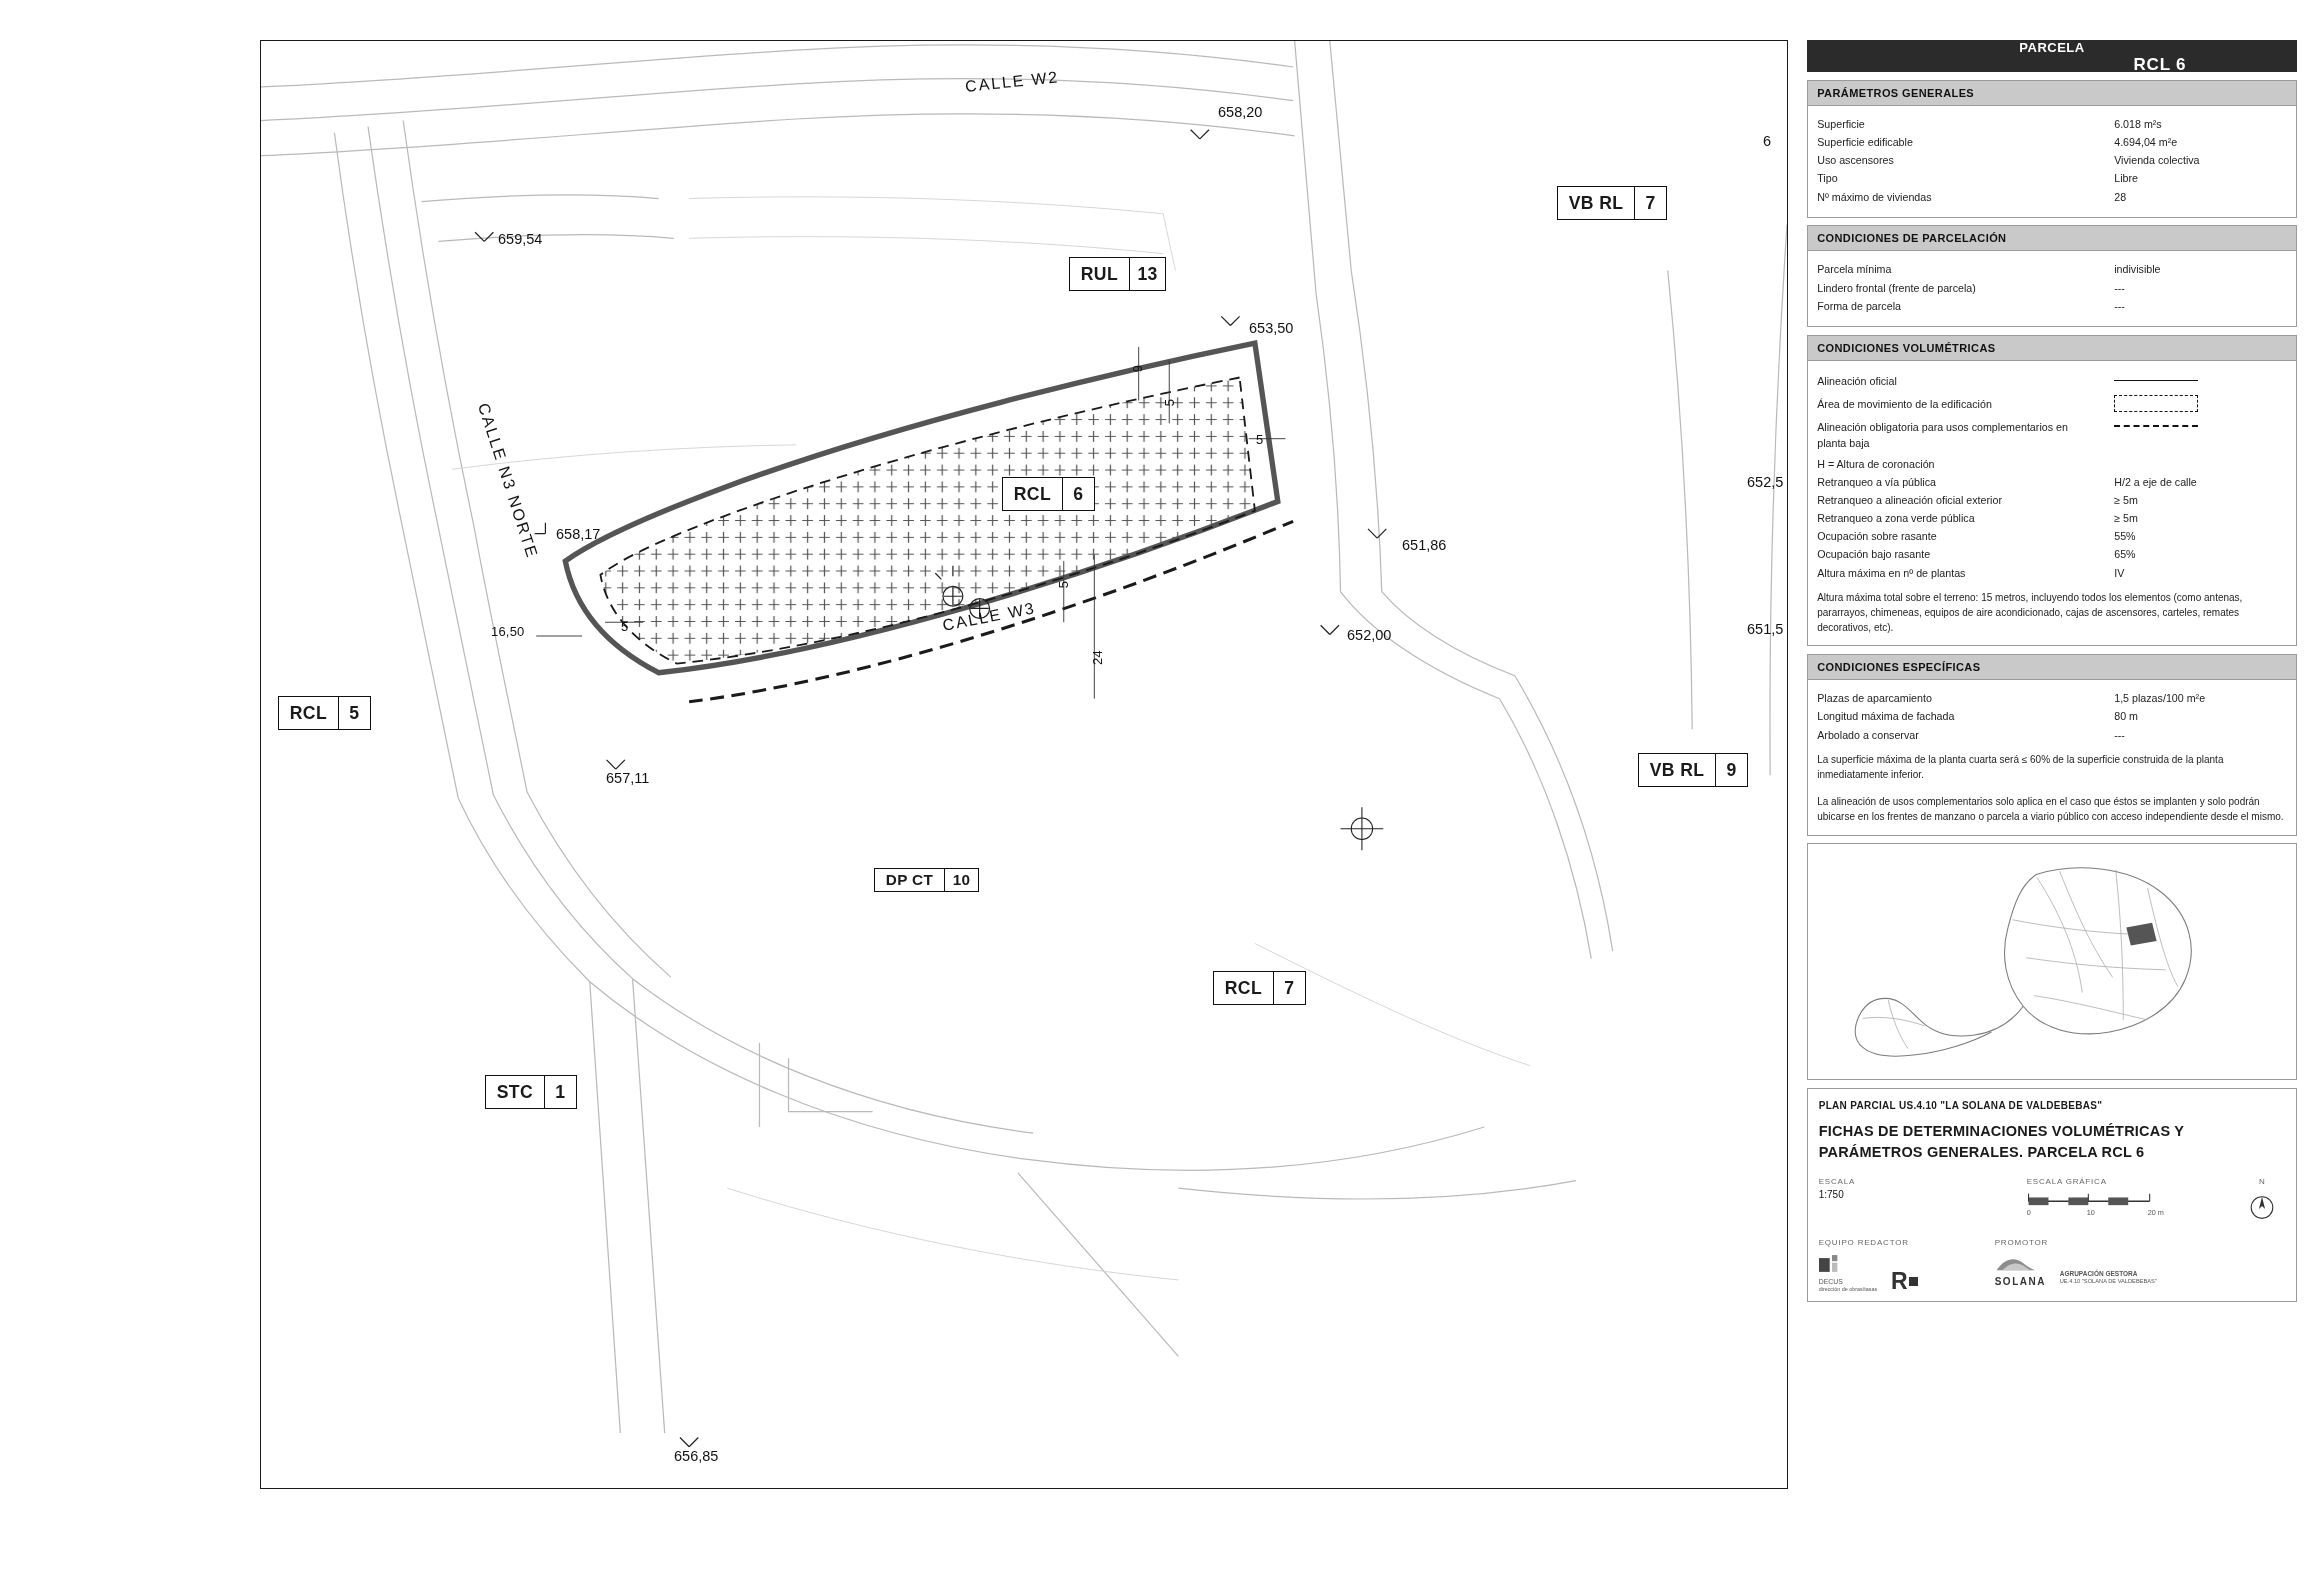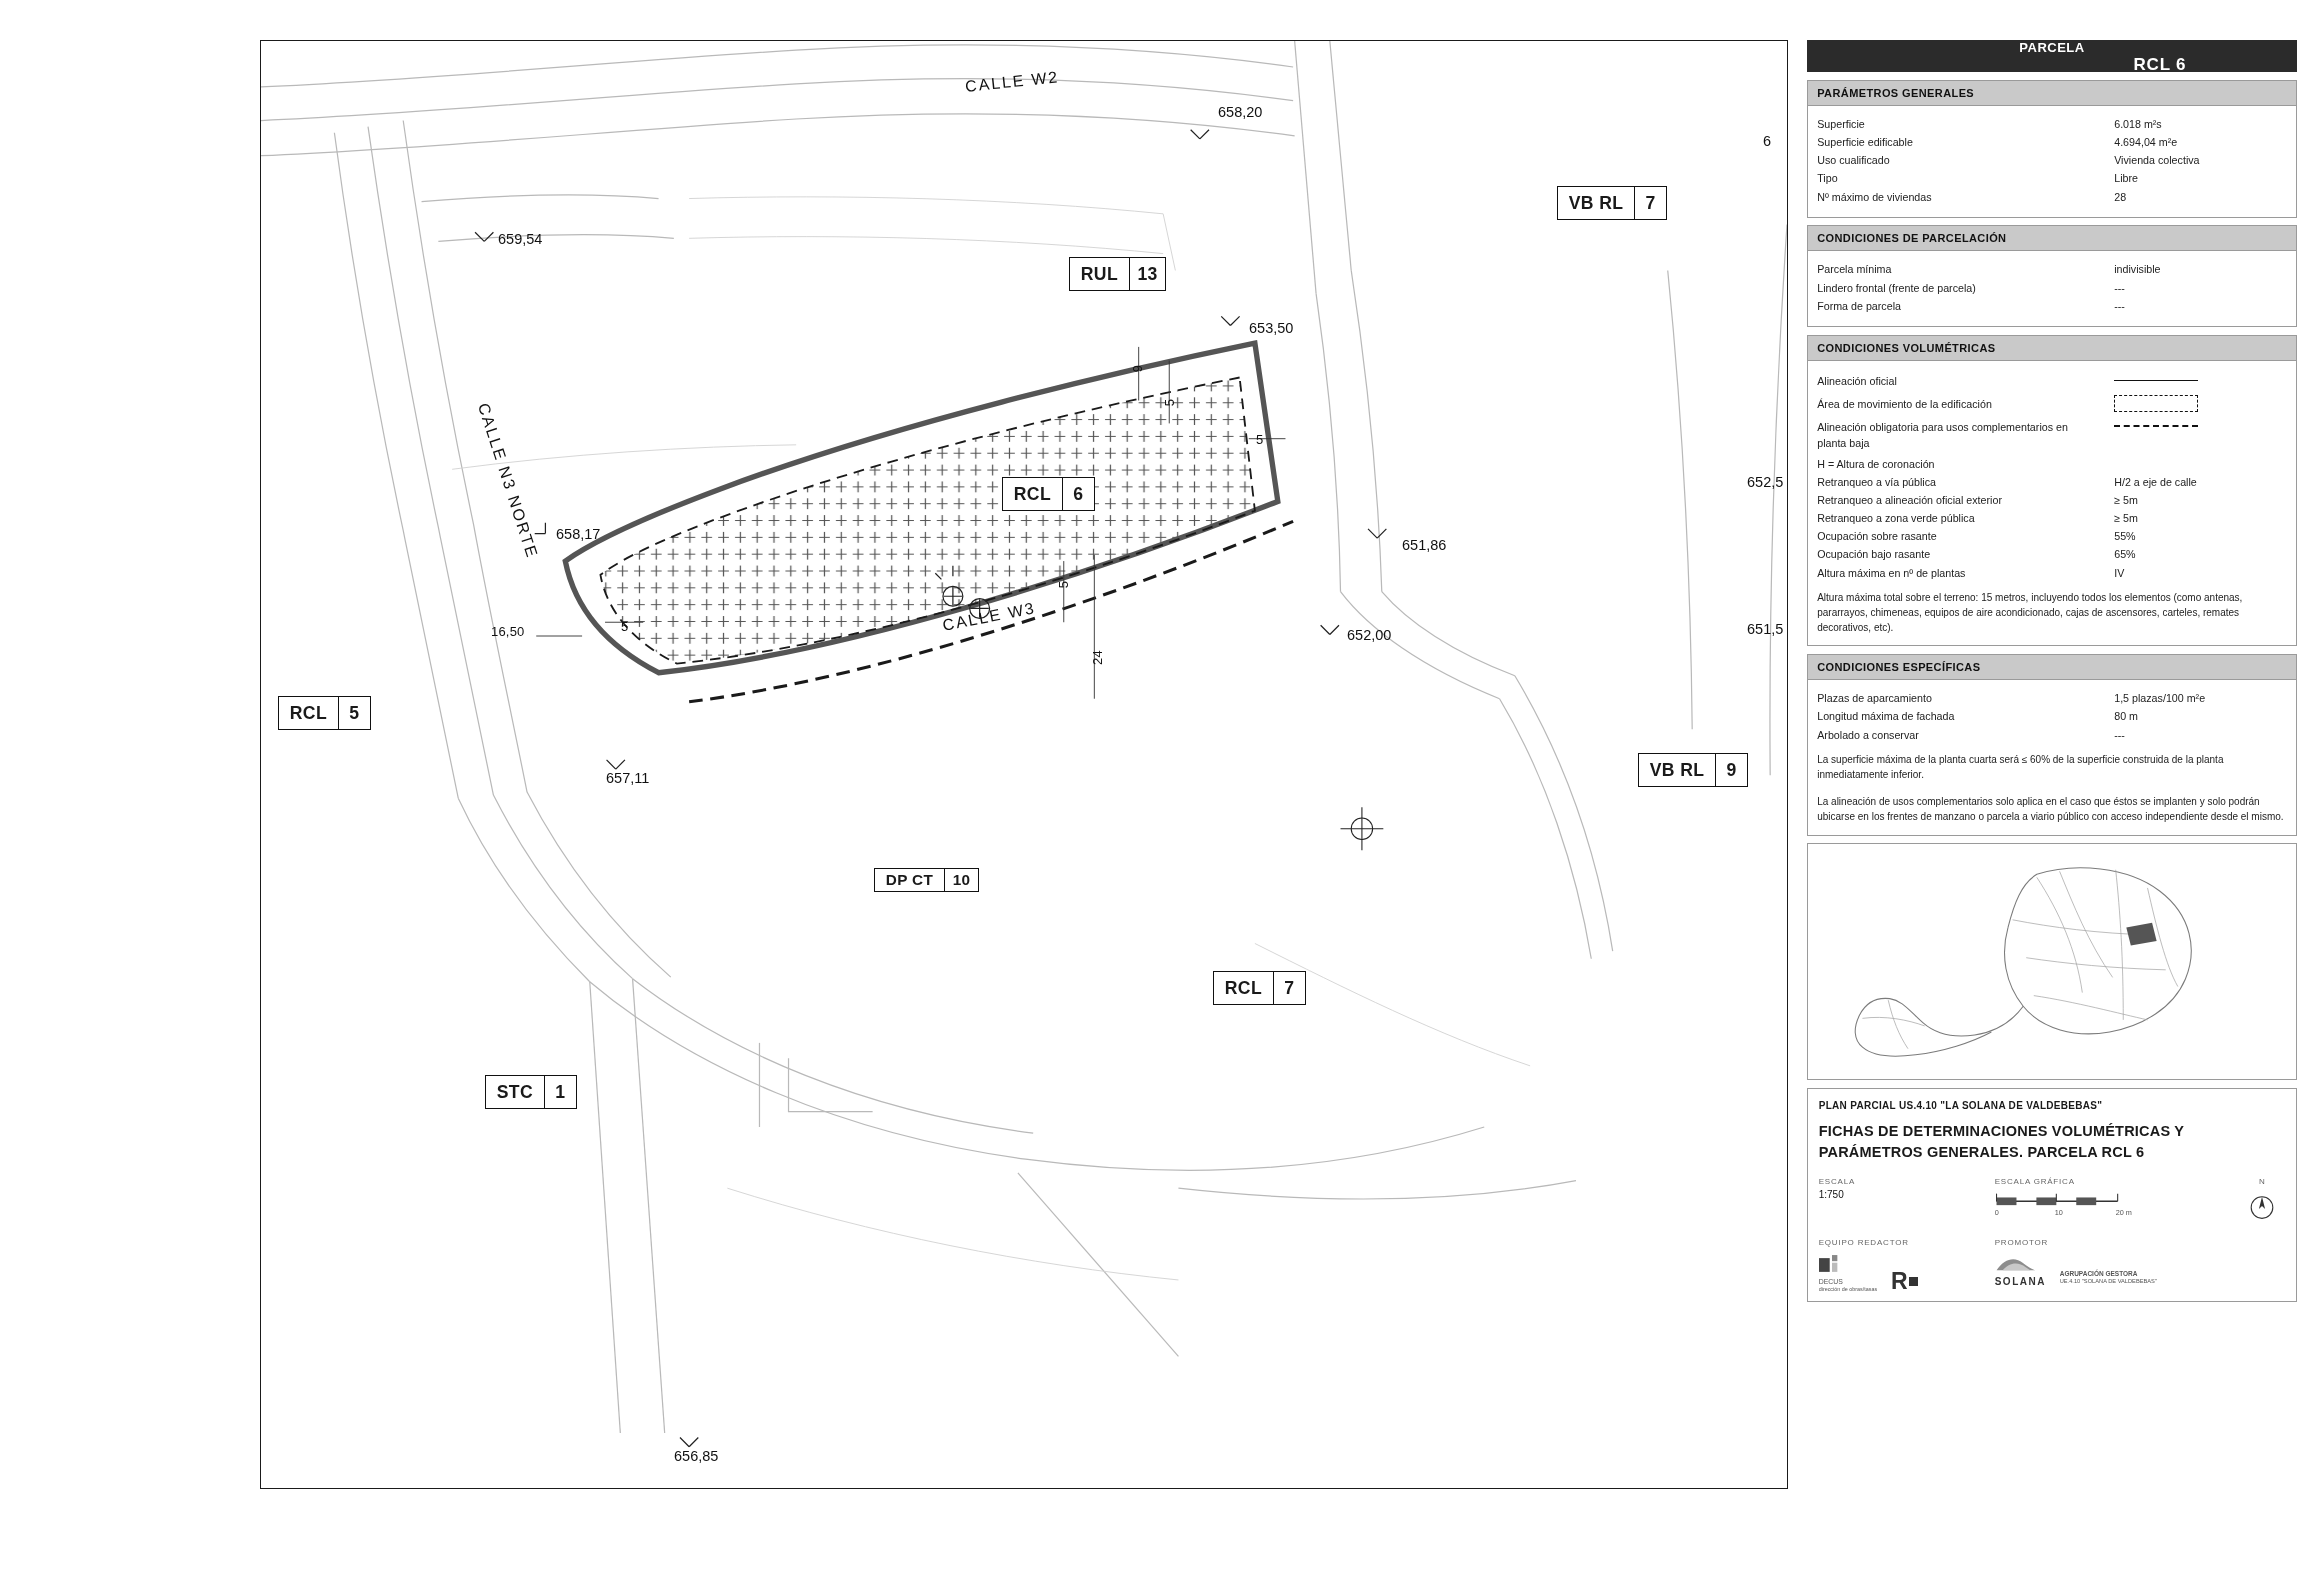--- a/index.html
+++ b/index.html
@@ -309,21 +309,21 @@
     <div class="rows">
       <div class="row">
           <div class="k">Superficie</div>
           <div class="v">6.018 m²s</div>
         </div>
       <div class="row">
           <div class="k">Superficie edificable</div>
           <div class="v">4.694,04 m²e</div>
         </div>
       <div class="row">
-          <div class="k">Uso cualificado</div>
+          <div class="k">Uso ascensores</div>
           <div class="v">Vivienda colectiva</div>
         </div>
       <div class="row">
           <div class="k">Tipo</div>
           <div class="v">Libre</div>
         </div>
       <div class="row">
           <div class="k">Nº máximo de viviendas</div>
           <div class="v">28</div>
         </div>
@@ -451,21 +451,21 @@
 
   <div id="titleblock">
     <div class="tb-plan">PLAN PARCIAL US.4.10 "LA SOLANA DE VALDEBEBAS"</div>
     <div class="tb-title">FICHAS DE DETERMINACIONES VOLUMÉTRICAS Y PARÁMETROS GENERALES. PARCELA RCL 6</div>
 
     <div class="tb-cols">
       <div style="flex:0 0 176px;">
         <div class="tb-lab">ESCALA</div>
         <div class="tb-val">1:750</div>
       </div>
-      <div style="flex:1;">
+      <div style="flex:1;margin-left:32px;">
         <div class="tb-lab">ESCALA GRÁFICA</div>
         <svg width="161" height="20" viewBox="0 0 210 26">
           <line x1="2" y1="16" x2="160" y2="16" stroke="#333" stroke-width="2"></line>
           <rect x="2" y="11" width="26" height="10" fill="#555"></rect>
           <rect x="54" y="11" width="26" height="10" fill="#555"></rect>
           <rect x="106" y="11" width="26" height="10" fill="#555"></rect>
           <line x1="2" y1="6" x2="2" y2="16" stroke="#333" stroke-width="1.4"></line>
           <line x1="80" y1="6" x2="80" y2="16" stroke="#333" stroke-width="1.4"></line>
           <line x1="160" y1="6" x2="160" y2="16" stroke="#333" stroke-width="1.4"></line>
         </svg>

